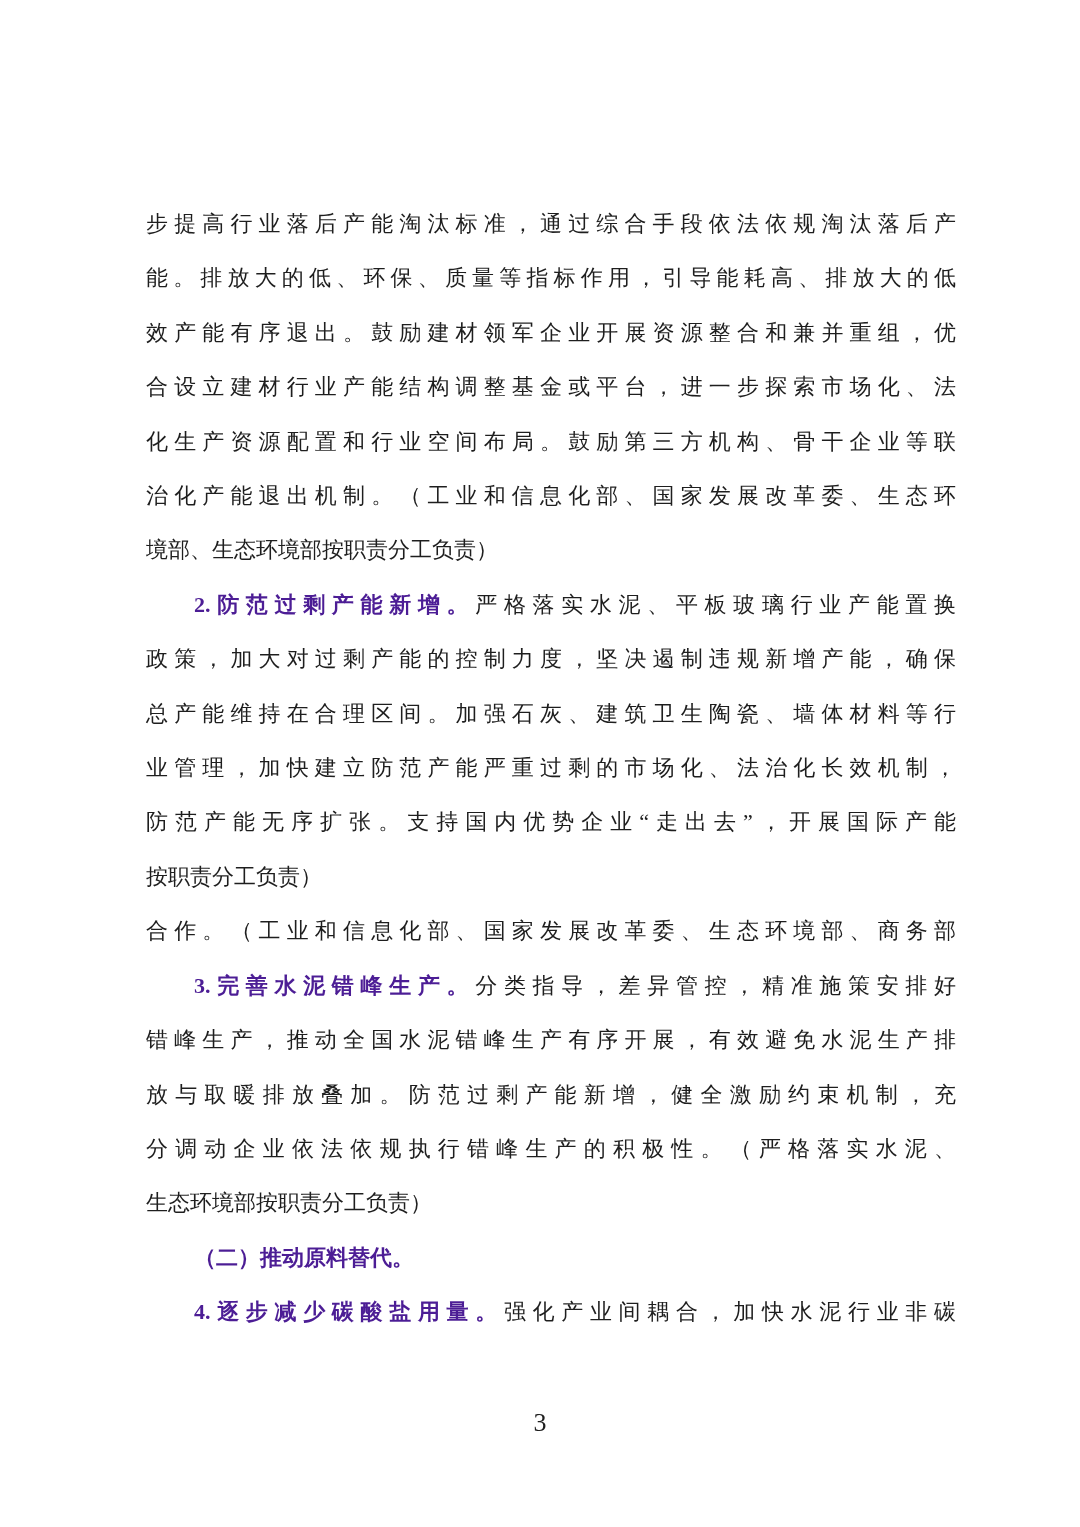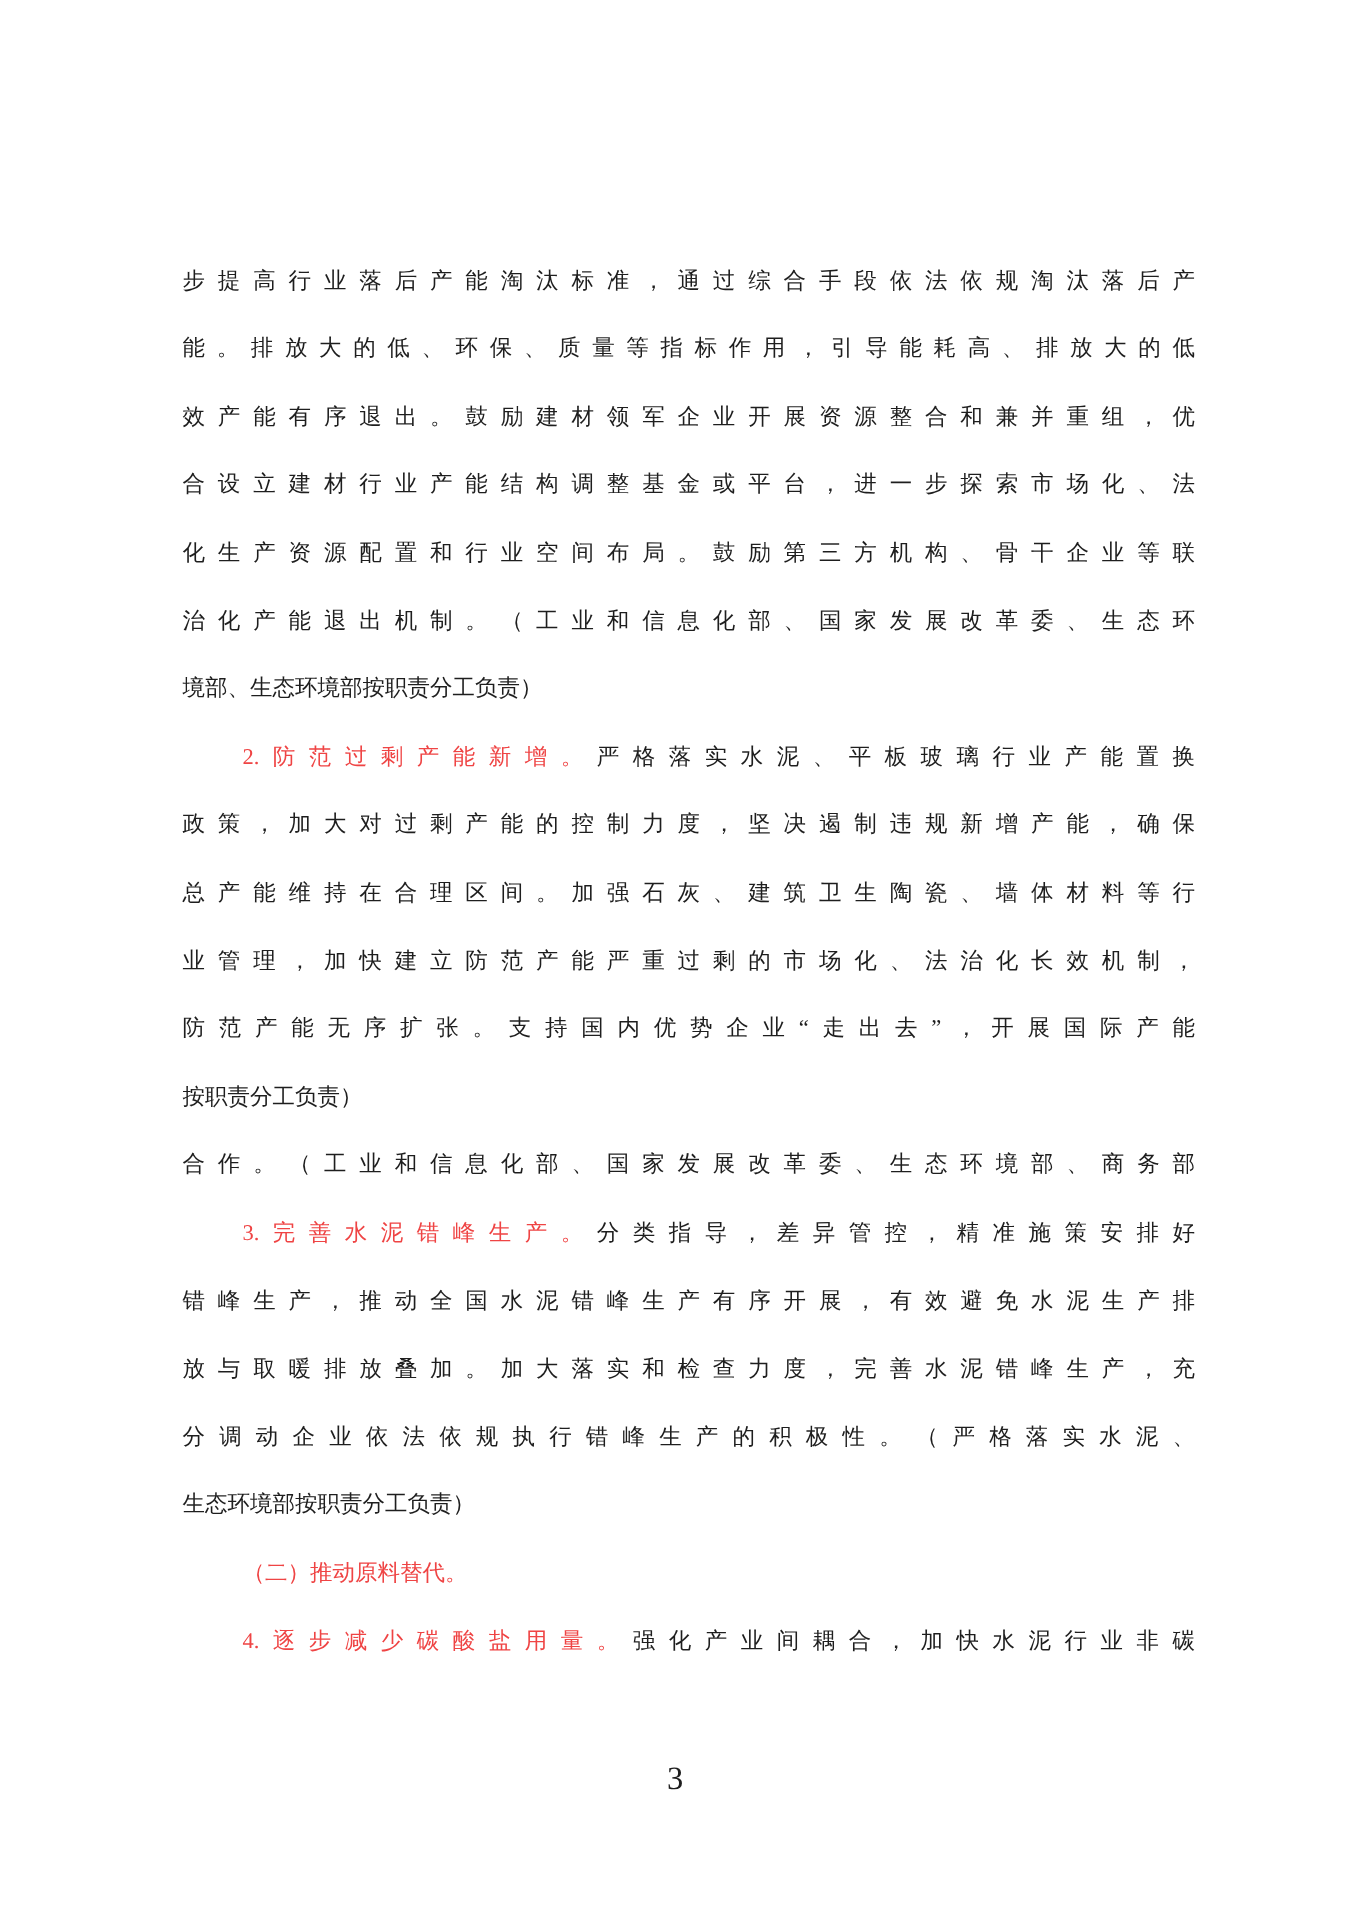--- a/index.html
+++ b/index.html
@@ -14,34 +14,34 @@
   }
   .doc {
     position: absolute;
     left: 146px;
     top: 197px;
     width: 810px;
   }
   .ln {
     margin: 0;
     padding: 0;
-    font-size: 18px;
+    font-size: 22px;
     line-height: 54.4px;
     letter-spacing: 0;
     color: #1e1e1e;
   }
   
   .j {
     text-align: justify;
     text-align-last: justify;
     text-justify: inter-character;
   }
   
   .ind { text-indent: 48px; }
-  .lead { font-weight: 400; color: #ef4444; }
+  .lead { font-weight: 700; color: #4c1d95; }
   .footer {
     position: absolute;
     left: 0;
     top: 1408px;
     width: 1080px;
     text-align: center;
   }
   .page-num {
     font-size: 26px;
     line-height: 30px;
@@ -61,21 +61,21 @@
   <p class="ln"><span>境部、生态环境部按职责分工负责）</span></p>
   <p class="ln j ind"><b class="lead">2.防范过剩产能新增。</b><span>严格落实水泥、平板玻璃行业产能置换</span></p>
   <p class="ln j"><span>政策，加大对过剩产能的控制力度，坚决遏制违规新增产能，确保</span></p>
   <p class="ln j"><span>总产能维持在合理区间。加强石灰、建筑卫生陶瓷、墙体材料等行</span></p>
   <p class="ln j"><span>业管理，加快建立防范产能严重过剩的市场化、法治化长效机制，</span></p>
   <p class="ln j"><span>防范产能无序扩张。支持国内优势企业“走出去”，开展国际产能</span></p>
   <p class="ln"><span>按职责分工负责）</span></p>
   <p class="ln j"><span>合作。（工业和信息化部、国家发展改革委、生态环境部、商务部</span></p>
   <p class="ln j ind"><b class="lead">3.完善水泥错峰生产。</b><span>分类指导，差异管控，精准施策安排好</span></p>
   <p class="ln j"><span>错峰生产，推动全国水泥错峰生产有序开展，有效避免水泥生产排</span></p>
-  <p class="ln j"><span>放与取暖排放叠加。加大落实和检查力度，完善水泥错峰生产，充</span></p>
+  <p class="ln j"><span>放与取暖排放叠加。防范过剩产能新增，健全激励约束机制，充</span></p>
   <p class="ln j"><span>分调动企业依法依规执行错峰生产的积极性。（严格落实水泥、</span></p>
   <p class="ln"><span>生态环境部按职责分工负责）</span></p>
   <p class="ln ind"><b class="lead">（二）推动原料替代。</b><span></span></p>
   <p class="ln j ind"><b class="lead">4.逐步减少碳酸盐用量。</b><span>强化产业间耦合，加快水泥行业非碳</span></p>
 </div>
 
 <div class="footer">
   <span class="page-num">3</span>
 </div>
 

